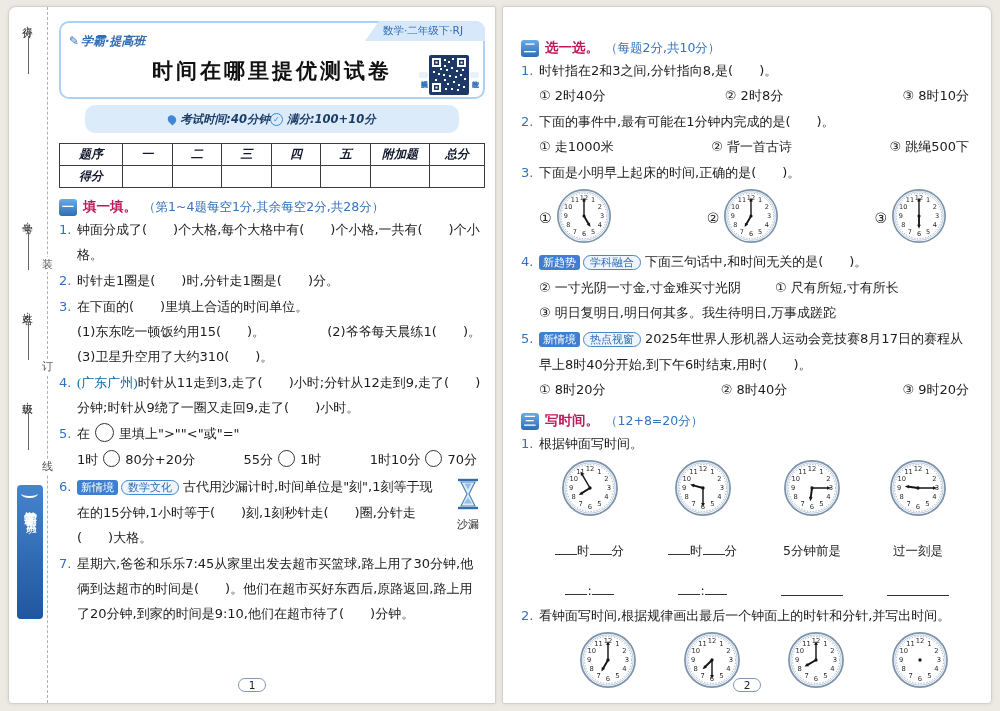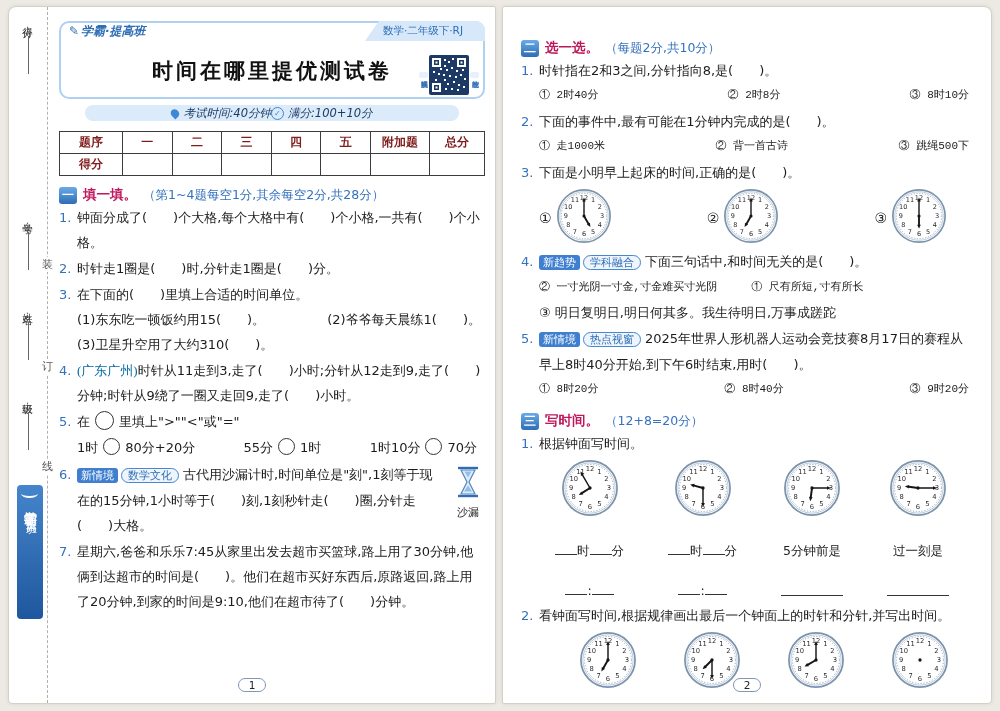--- a/index.html
+++ b/index.html
@@ -18,39 +18,39 @@
           background:linear-gradient(180deg,#4585cb,#1f579e);border-radius:4px;
           display:flex;flex-direction:column;align-items:center;color:#fff;padding-top:16px;box-sizing:border-box;}
   .banner::before{content:"";position:absolute;top:4px;left:4px;width:17px;height:7px;
           border-bottom:2px solid #fff;border-radius:50%;}
   .b1{writing-mode:vertical-rl;text-orientation:upright;font-weight:bold;font-size:13px;letter-spacing:2px;}
   .b2{writing-mode:vertical-rl;text-orientation:upright;font-size:11px;letter-spacing:2px;margin-top:5px;}
   .content-l{position:absolute;left:50px;top:14px;width:426px;}
   .content-r{position:absolute;left:18px;top:22px;width:454px;}
   
   .hbox{position:relative;border:2px solid #aed0f2;border-radius:10px;height:78px;box-sizing:border-box;}
-  .brand{position:absolute;left:8px;top:0;color:#2f6db5;font-weight:bold;font-size:12px;font-style:italic;}
+  .brand{position:absolute;left:8px;top:10px;color:#2f6db5;font-weight:bold;font-size:12px;font-style:italic;}
   .brand .pen{font-style:normal;margin-right:2px;color:#2f6db5;}
   .ribbon{position:absolute;right:-2px;top:-2px;background:#d6e8fa;color:#2f6db5;font-size:10.5px;
           padding:3px 22px 3px 18px;clip-path:polygon(14px 0,100% 0,100% 100%,0 100%);border-radius:0 9px 0 0;}
   .htitle{text-align:center;font-size:21px;font-weight:bold;letter-spacing:3px;padding-top:34px;color:#111;}
   .qr-wrap{position:absolute;right:4px;top:32px;display:flex;align-items:center;gap:1px;z-index:3;}
   .qr-tab{writing-mode:vertical-rl;text-orientation:upright;font-size:7px;color:#2f6db5;
           background:#e7f1fc;padding:3px 1px;border-radius:2px;line-height:1;}
-  .infobar{margin:6px auto 0;width:88%;background:#dcebfa;border-radius:10px;height:16px;
+  .infobar{margin:6px auto 0;width:88%;background:#dcebfa;border-radius:10px;height:28px;
            display:flex;align-items:center;justify-content:center;color:#1c3c66;
-           font-size:11.5px;font-weight:normal;font-style:italic;}
+           font-size:11.5px;font-weight:bold;font-style:italic;}
   .ibit{display:flex;align-items:center;gap:4px;}
   .drop{width:8px;height:9px;background:#3f86d6;border-radius:50% 50% 50% 0;transform:rotate(-45deg);display:inline-block;}
   .chk{width:11px;height:11px;border:1.2px solid #3f86d6;border-radius:50%;color:#3f86d6;font-size:8px;
        line-height:11px;text-align:center;font-style:normal;display:inline-block;}
   
   .stable{width:100%;border-collapse:collapse;margin-top:10px;table-layout:fixed;}
   .stable th,.stable td{border:1.3px solid #3c3c3c;height:21px;font-size:12px;text-align:center;
-       font-weight:bold;color:#7f1d1d;padding:0;}
+       font-weight:bold;color:#0f172a;padding:0;font-style:italic;}
   .stable td{font-weight:normal;}
   
   .sec{margin-top:10px;display:flex;align-items:center;gap:6px;font-size:13.5px;}
   .snum{display:inline-block;width:18px;height:17px;background:linear-gradient(180deg,#6aaae6,#2f6db5);
         color:#fff;text-align:center;line-height:17px;border-radius:3px;font-weight:bold;font-size:12px;flex:none;}
   .stitle{font-weight:bold;color:#be185d;}
   .snote{color:#3572bd;font-size:12.5px;}
   .q{position:relative;padding-left:18px;font-size:13px;line-height:25px;margin-top:1px;}
   .qno{position:absolute;left:0;color:#3572bd;}
   .qsrc{color:#0369a1;font-family:Liberation Serif, serif;}
@@ -58,21 +58,21 @@
   .cmps{display:flex;justify-content:space-between;padding:0 8px 0 18px;font-size:13px;line-height:27px;}
   .cmp{display:inline-block;width:15px;height:15px;border:1.3px solid #333;border-radius:50%;
        vertical-align:-3px;margin:0 5px;}
   .cmpbig{width:17px;height:17px;vertical-align:-4px;}
   .bsolid{background:#3f7fd0;color:#fff;font-size:11px;padding:1px 4px;border-radius:3px;margin-right:3px;}
   .bpill{border:1px solid #4588cf;color:#2f6db5;font-size:11px;padding:0 6px;border-radius:9px;
          background:#eef5fd;margin-right:4px;}
   .q6wrap{padding-right:40px;}
   .hourglass{position:absolute;right:0;top:4px;width:34px;text-align:center;}
   .hglabel{font-size:11px;color:#222;display:block;line-height:14px;}
-  .optrow{display:flex;justify-content:space-between;padding:0 6px 0 18px;font-size:11px;line-height:25px;font-family:Liberation Mono, monospace;}
+  .optrow{display:flex;justify-content:space-between;padding:0 6px 0 18px;font-size:13px;line-height:25px;}
   .optrow2{justify-content:flex-start;gap:34px;}
   .optline3{padding-left:18px;font-size:13px;line-height:25px;}
   
   .clockrow{display:flex;justify-content:space-between;align-items:flex-start;margin-top:3px;}
   .cr-q3{padding:0 28px 0 18px;}
   .cr-a{padding:0 26px 0 34px;}
   .cr-b{padding:0 26px 0 58px;}
   .ccell{display:flex;flex-direction:column;align-items:center;}
   .ccell-h{flex-direction:row;align-items:center;gap:4px;}
   .clabel{font-size:14px;color:#222;}

